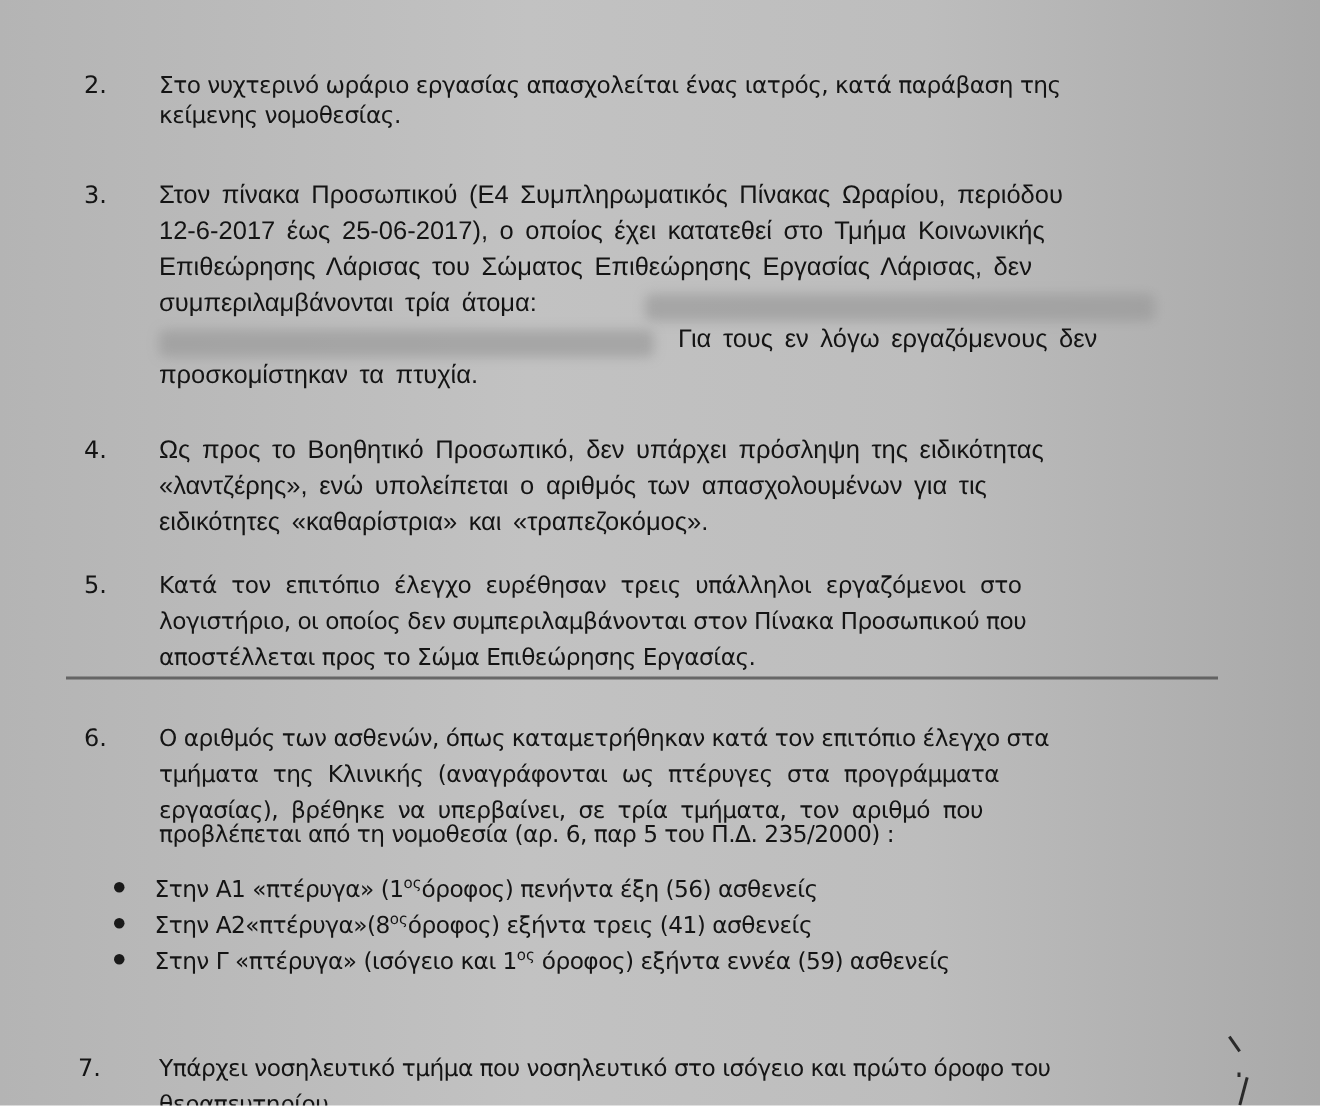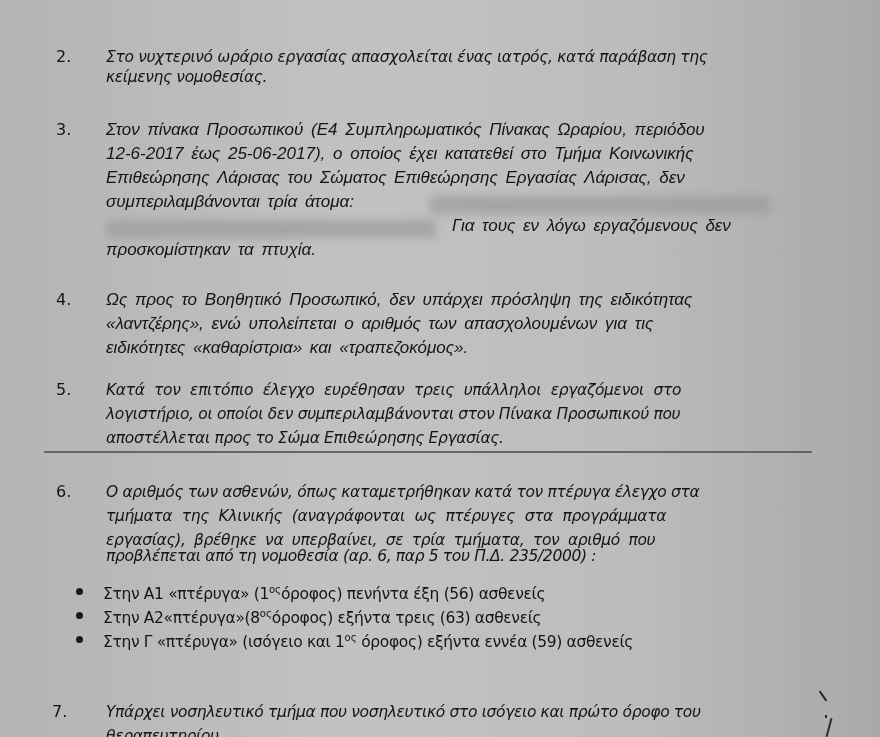--- a/index.html
+++ b/index.html
@@ -10,21 +10,21 @@
       color: #141414;
     }
     .page { position: absolute; left: 0; top: 0; width: 880px; height: 737px; }
     .item { position: absolute; left: 0; width: 880px; }
     .num {
       position: absolute; left: 56px; top: 0;
       font-size: 16px; line-height: 24px;
     }
     .line {
       position: absolute; left: 106px; white-space: nowrap;
-      font-size: 15.5px; line-height: 24px; letter-spacing: -0.35px; font-style: italic;
+      font-size: 15.5px; line-height: 24px; letter-spacing: -0.35px;
     }
     .just { font-family: "Liberation Sans", sans-serif; font-size: 17px; letter-spacing: 0; word-spacing: 3px; }
     .blur {
       display: inline-block; height: 18px; vertical-align: middle;
       background: #9a9a9a; filter: blur(4px); border-radius: 4px; opacity: 0.7;
     }
     .divider {
       position: absolute; left: 44px; top: 451px; width: 768px; height: 2px;
       background: #4a4a4a; opacity: 0.75;
     }
@@ -64,38 +64,38 @@
   <div class="item" style="top:288px">
     <span class="num">4.</span>
     <span class="line just" style="top:0">Ως προς το Βοηθητικό Προσωπικό, δεν υπάρχει πρόσληψη της ειδικότητας</span>
     <span class="line just" style="top:24px">«λαντζέρης», ενώ υπολείπεται ο αριθμός των απασχολουμένων για τις</span>
     <span class="line just" style="top:48px">ειδικότητες «καθαρίστρια» και «τραπεζοκόμος».</span>
   </div>
 
   <div class="item" style="top:378px">
     <span class="num">5.</span>
     <span class="line" style="top:0; word-spacing:5px">Κατά τον επιτόπιο έλεγχο ευρέθησαν τρεις υπάλληλοι εργαζόμενοι στο</span>
-    <span class="line" style="top:24px">λογιστήριο, οι οποίοι δεν συμπεριλαμβάνονται στον Πίνακα Προσωπικού που</span>
+    <span class="line" style="top:24px">λογιστήριο, οι οποίος δεν συμπεριλαμβάνονται στον Πίνακα Προσωπικού που</span>
     <span class="line" style="top:48px">αποστέλλεται προς το Σώμα Επιθεώρησης Εργασίας.</span>
   </div>
 
   <div class="divider"></div>
 
   <div class="item" style="top:480px">
     <span class="num">6.</span>
-    <span class="line" style="top:0">Ο αριθμός των ασθενών, όπως καταμετρήθηκαν κατά τον πτέρυγα έλεγχο στα</span>
+    <span class="line" style="top:0">Ο αριθμός των ασθενών, όπως καταμετρήθηκαν κατά τον επιτόπιο έλεγχο στα</span>
     <span class="line" style="top:24px; word-spacing:5px">τμήματα της Κλινικής (αναγράφονται ως πτέρυγες στα προγράμματα</span>
     <span class="line" style="top:48px; word-spacing:4px">εργασίας), βρέθηκε να υπερβαίνει, σε τρία τμήματα, τον αριθμό που</span>
     <span class="line" style="top:64px">προβλέπεται από τη νομοθεσία (αρ. 6, παρ 5 του Π.Δ. 235/2000) :</span>
 
     <span class="bullet" style="top:108px"></span>
     <span class="bline" style="top:98px"><span>Στην Α1 «πτέρυγα» (1</span><sup>ος</sup><span>όροφος) πενήντα έξη (56) ασθενείς</span></span>
 
     <span class="bullet" style="top:132px"></span>
-    <span class="bline" style="top:122px"><span>Στην Α2«πτέρυγα»(8</span><sup>ος</sup><span>όροφος) εξήντα τρεις (63) ασθενείς</span></span>
+    <span class="bline" style="top:122px"><span>Στην Α2«πτέρυγα»(8</span><sup>ος</sup><span>όροφος) εξήντα τρεις (41) ασθενείς</span></span>
 
     <span class="bullet" style="top:156px"></span>
     <span class="bline" style="top:146px"><span>Στην Γ «πτέρυγα» (ισόγειο και 1</span><sup>ος</sup><span> όροφος) εξήντα εννέα (59) ασθενείς</span></span>
   </div>
 
   <div class="item" style="top:700px">
     <span class="num" style="left:52px">7.</span>
     <span class="line" style="top:0">Υπάρχει νοσηλευτικό τμήμα που νοσηλευτικό στο ισόγειο και πρώτο όροφο του</span>
     <span class="line" style="top:24px">θεραπευτηρίου</span>
   </div>

